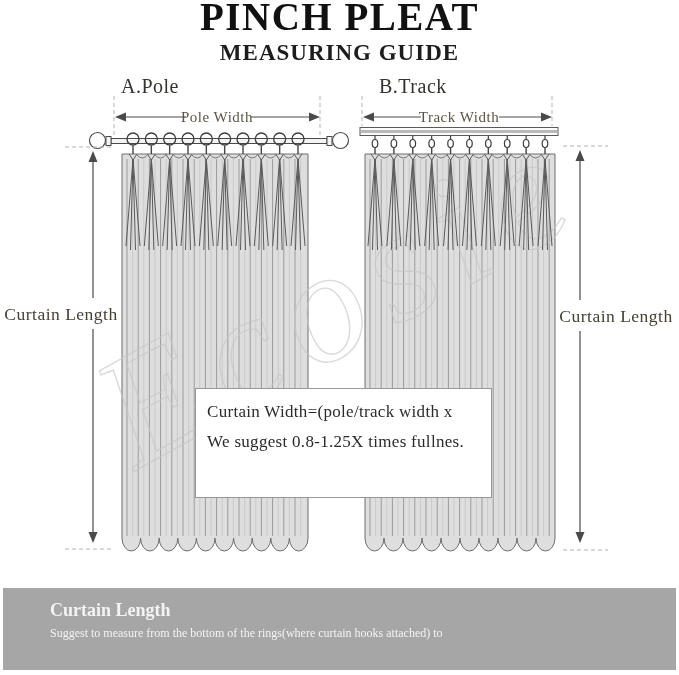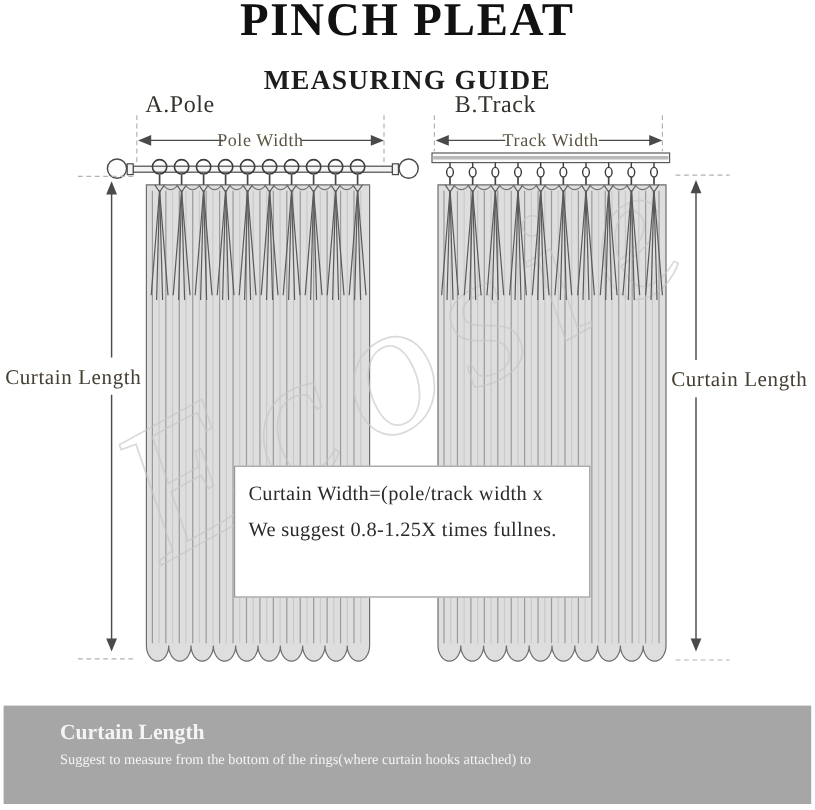--- a/index.html
+++ b/index.html
@@ -1,21 +1,21 @@
 <!DOCTYPE html>
 <html><head>
 <meta charset="utf-8">
 <style>
   html,body{margin:0;padding:0;background:#fff;}
   #stage{position:relative;width:679px;height:675px;background:#ffffff;overflow:hidden;
          font-family:"Liberation Serif", serif;}
   #diagram-svg{position:absolute;left:0;top:0;}
   .ttl{position:absolute;left:0;right:0;text-align:center;color:#111;}
   #main-title{top:-6px;font-size:39px;font-weight:bold;letter-spacing:1.5px;}
-  #sub-title{top:54px;font-size:23px;font-weight:bold;letter-spacing:1px;color:#1d1d1d;}
+  #sub-title{top:40px;font-size:23px;font-weight:bold;letter-spacing:1px;color:#1d1d1d;}
   #formula-box{position:absolute;left:195px;top:388px;width:297px;height:110px;
                box-sizing:border-box;background:#ffffff;border:1px solid #979797;
                padding:8px 0 0 11px;font-size:17px;color:#2b2b2b;letter-spacing:0.3px;}
   #formula-box .fline{line-height:29.5px;white-space:nowrap;}
   #footer-band{position:absolute;left:3px;top:588px;width:673px;height:82px;
                background:#a6a6a6;color:#f4f4f4;box-sizing:border-box;padding:10px 6px 0 47px;}
   #footer-band .fb-head{font-size:18px;font-weight:bold;line-height:24px;}
   #footer-band .fb-line{font-size:12px;font-weight:normal;line-height:23.5px;white-space:nowrap;}
   svg text{font-family:"Liberation Serif", serif;}
   .dash{stroke:#b3b3b3;stroke-width:1;stroke-dasharray:4 3;fill:none;}

